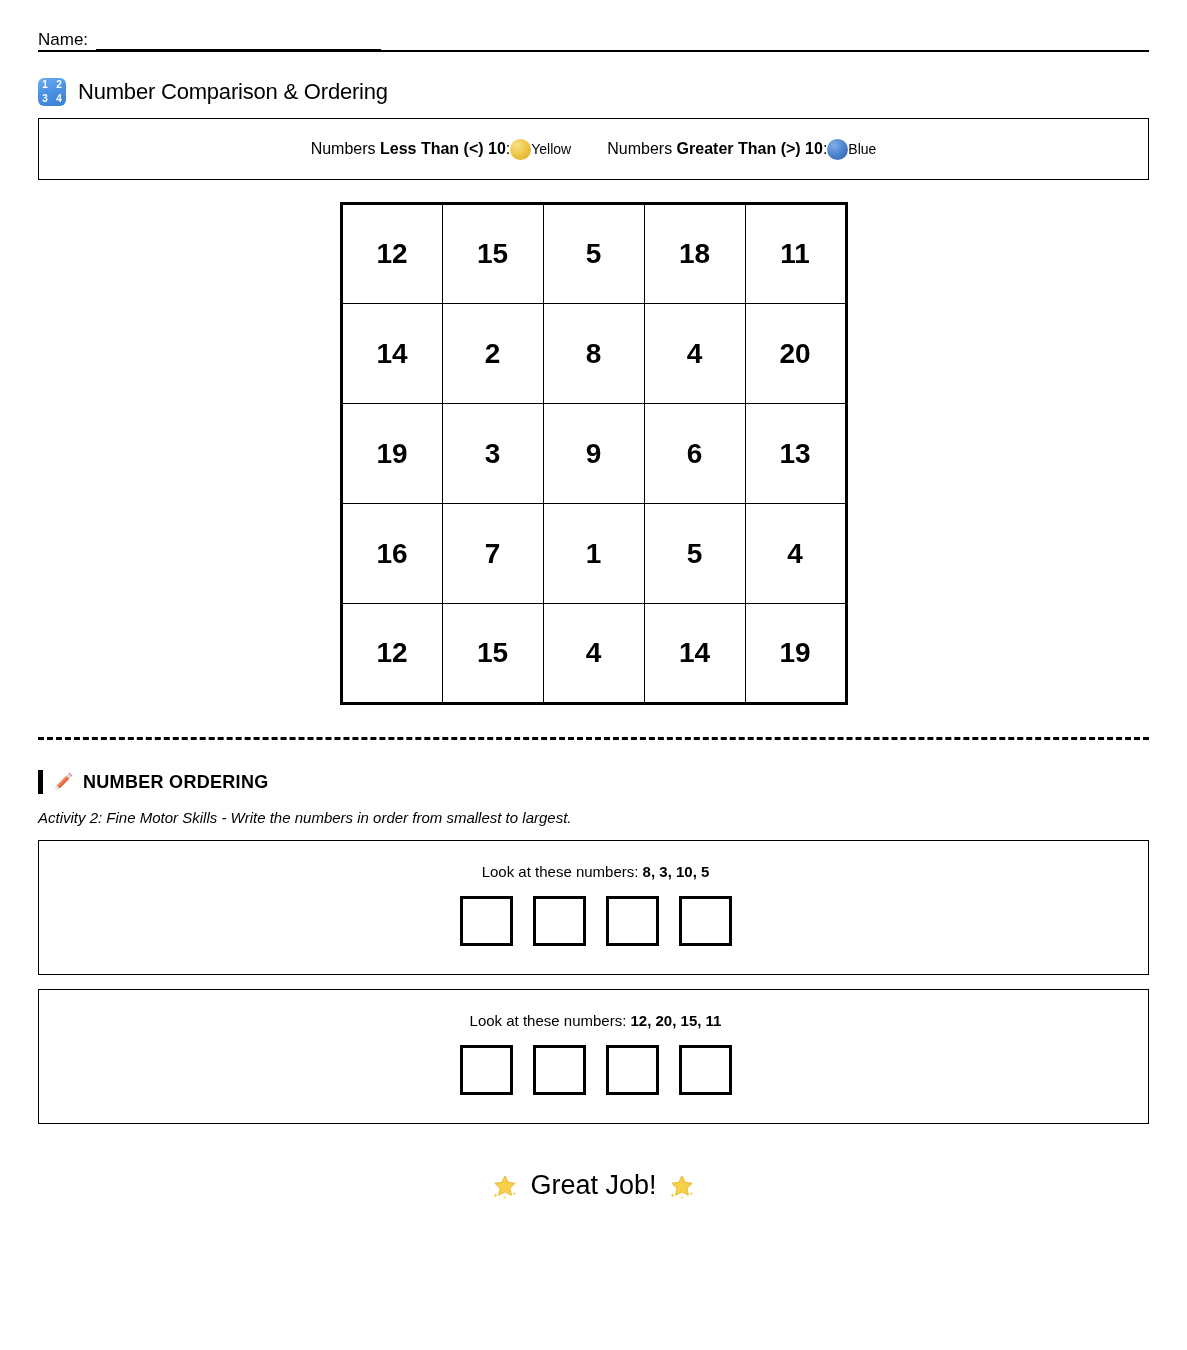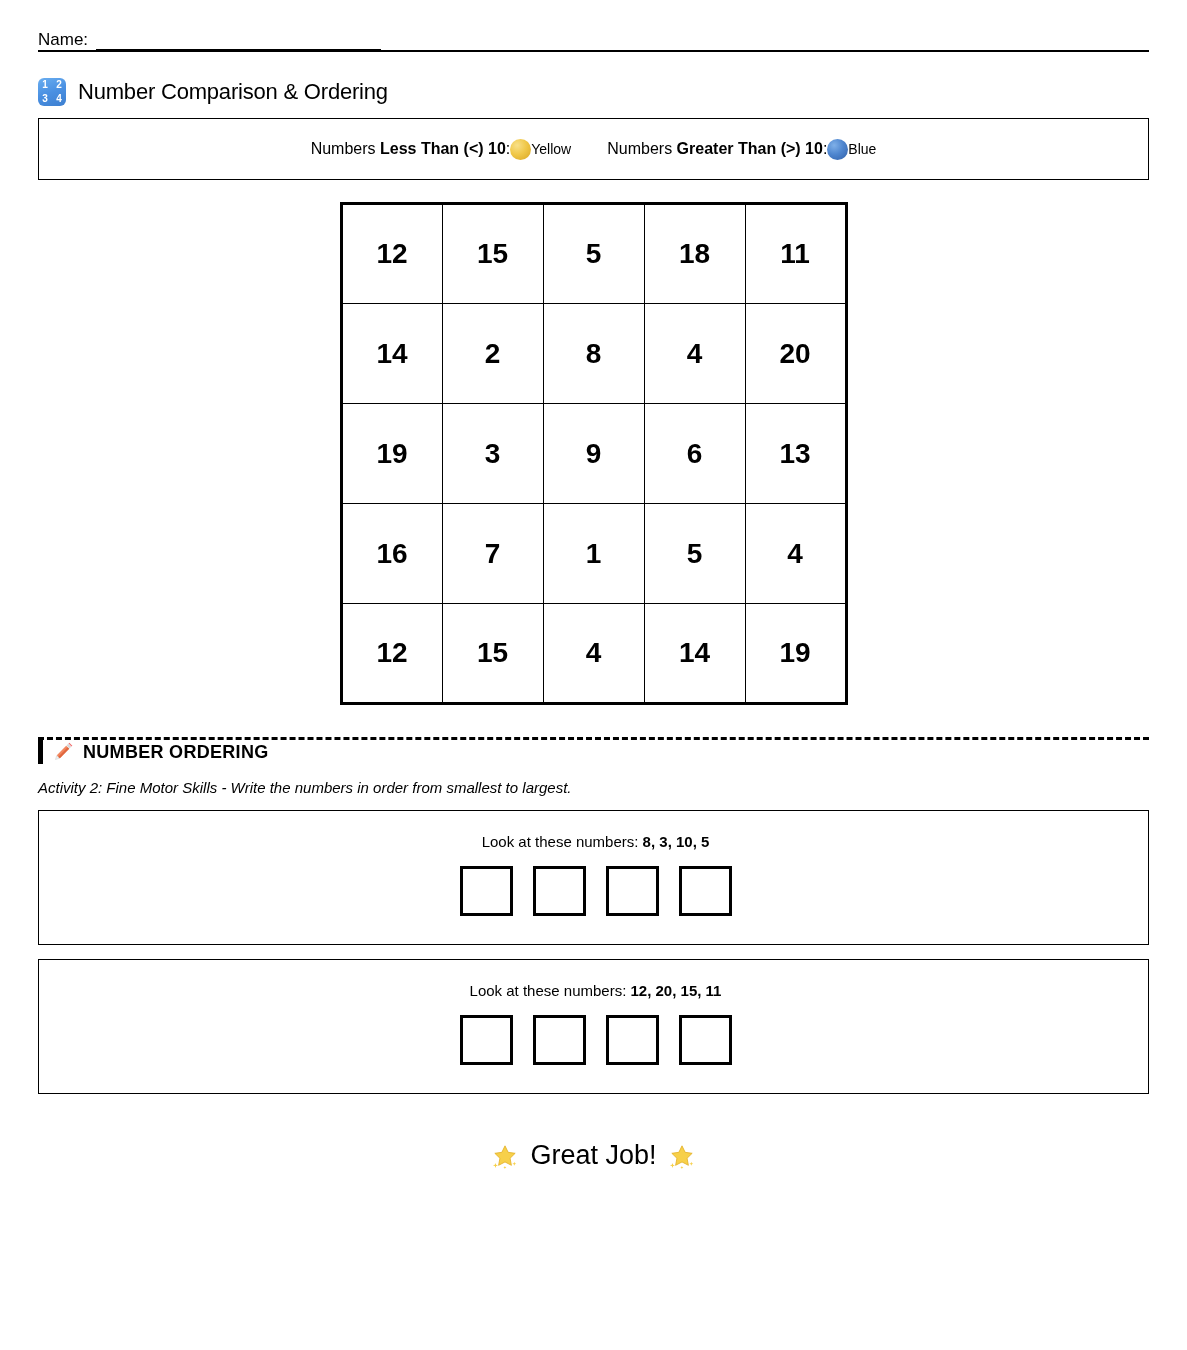--- a/index.html
+++ b/index.html
@@ -135,20 +135,21 @@
   .divider {
     margin-top: 32px;
     border-top: 3px dashed #000;
   }
 
   
   .section-head {
     display: flex;
     align-items: center;
     gap: 10px;
+    margin-top: 30px;
   }
   .accent-bar {
     width: 5px;
     height: 24px;
     background: #000;
     flex: none;
   }
   .pencil-icon {
     width: 20px;
     height: 20px;

